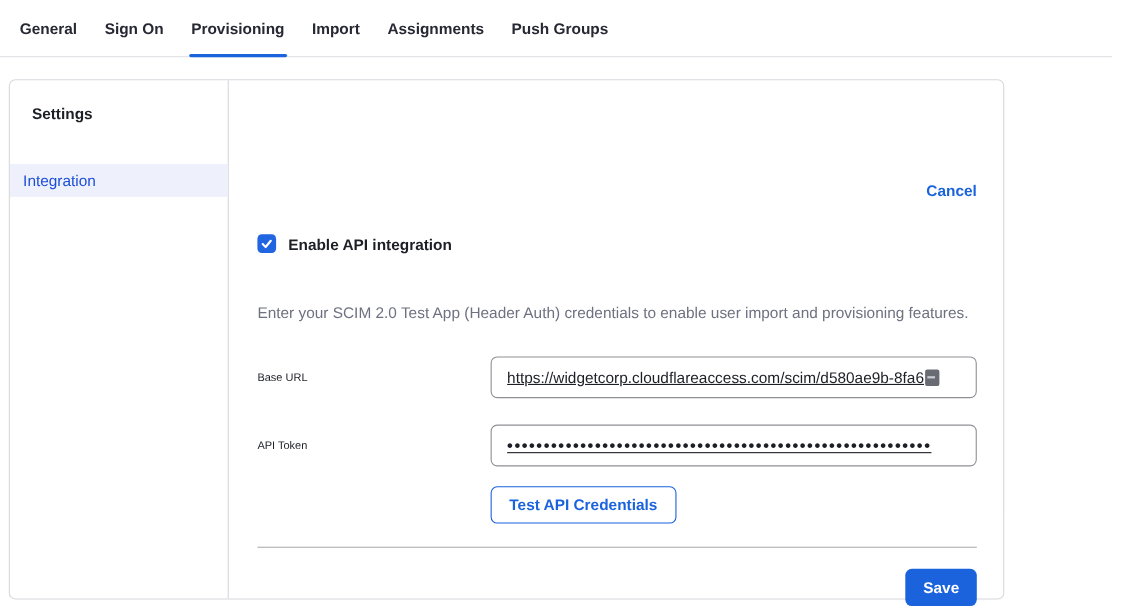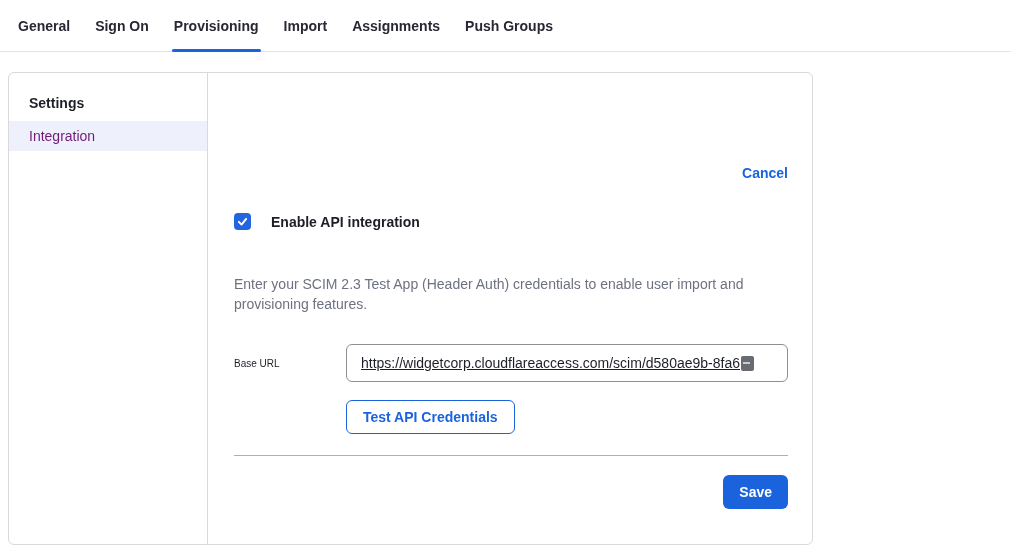--- a/index.html
+++ b/index.html
@@ -19,43 +19,43 @@
     display:flex; align-items:center; font-size:14px; font-weight:600;
     color:#272833; cursor:pointer; position:relative; white-space:nowrap;
   }
   .tab.active::after {
     content:""; position:absolute; left:-2px; right:-2px; bottom:-1px;
     height:3px; background:#1a63dd; border-radius:2px;
   }
 
   
   .panel {
-    position:absolute; left:8px; top:72px; width:805px; height:473px;
+    position:absolute; left:8px; top:72px; width:905px; height:473px;
     border:1px solid #d8d8dd; border-radius:6px; display:flex; background:#fff;
   }
 
   
   .sidebar { width:199px; border-right:1px solid #d8d8dd; padding-top:10px; }
   .sidebar-header {
     padding:12px 20px 10px 20px; font-size:14px; font-weight:700; color:#1d1f27;
   }
   .sidebar-item {
-    padding:7px 20px; font-size:14px; color:#701a75; cursor:pointer;
+    padding:7px 12px; font-size:14px; color:#1d4ed8; cursor:pointer;margin-top:28px;
   }
   .sidebar-item.selected { background:#eef1fb; }
 
   
   .content { flex:1; padding:0 24px 0 26px; display:flex; flex-direction:column; }
 
   .cancel-row { margin-top:60px; display:flex; justify-content:flex-end; }
   .cancel-link {
     font-size:14px; font-weight:700; color:#1a63dd; text-decoration:none; cursor:pointer;margin-top:32px;
   }
 
-  .checkbox-row { margin-top:32px; display:flex; align-items:center; gap:20px; }
+  .checkbox-row { margin-top:32px; display:flex; align-items:center; gap:11px; }
   .checkbox {
     width:17px; height:17px; border-radius:4px; background:#2265e0;
     display:flex; align-items:center; justify-content:center; cursor:pointer; flex:none;
   }
   .checkbox svg { display:block; }
   .checkbox-label { font-size:14px; font-weight:700; color:#1d1f27; }
 
   .description { margin-top:44px; font-size:14px; color:#6e7180; line-height:20px; }
 
   .field-row { margin-top:30px; display:flex; align-items:center; }
@@ -127,30 +127,36 @@
       <span class="checkbox">
         <span>
           <svg width="13" height="13" viewBox="0 0 16 16">
             <polyline points="3.5,8.5 6.8,11.8 12.5,4.8" fill="none" stroke="#ffffff" stroke-width="2.4" stroke-linecap="round" stroke-linejoin="round"></polyline>
           </svg>
         </span>
       </span>
       <span class="checkbox-label">Enable API integration</span>
     </div>
 
-    <div class="description">Enter your SCIM 2.3 Test App (Header Auth) credentials to enable user import and provisioning features.</div>
+    <div class="description">Enter your SCIM 2.0 Test App (Header Auth) credentials to enable user import and provisioning features.</div>
 
     <div class="field-row">
       <div class="field-label">Base URL</div>
       <div class="field-input">
         <span class="value">https://widgetcorp.cloudflareaccess.com/scim/d580ae9b-8fa6</span>
         <span class="sel-block"></span>
       </div>
     </div>
 
+    <div class="field-row">
+      <div class="field-label">API Token</div>
+      <div class="field-input token">
+        <span class="value">••••••••••••••••••••••••••••••••••••••••••••••••••••••••••</span>
+      </div>
+    </div>
 
     <div class="test-row">
       <div class="spacer"></div>
       <div class="test-col">
         <button class="test-btn">Test API Credentials</button>
       </div>
     </div>
 
     <div class="divider"></div>
 

